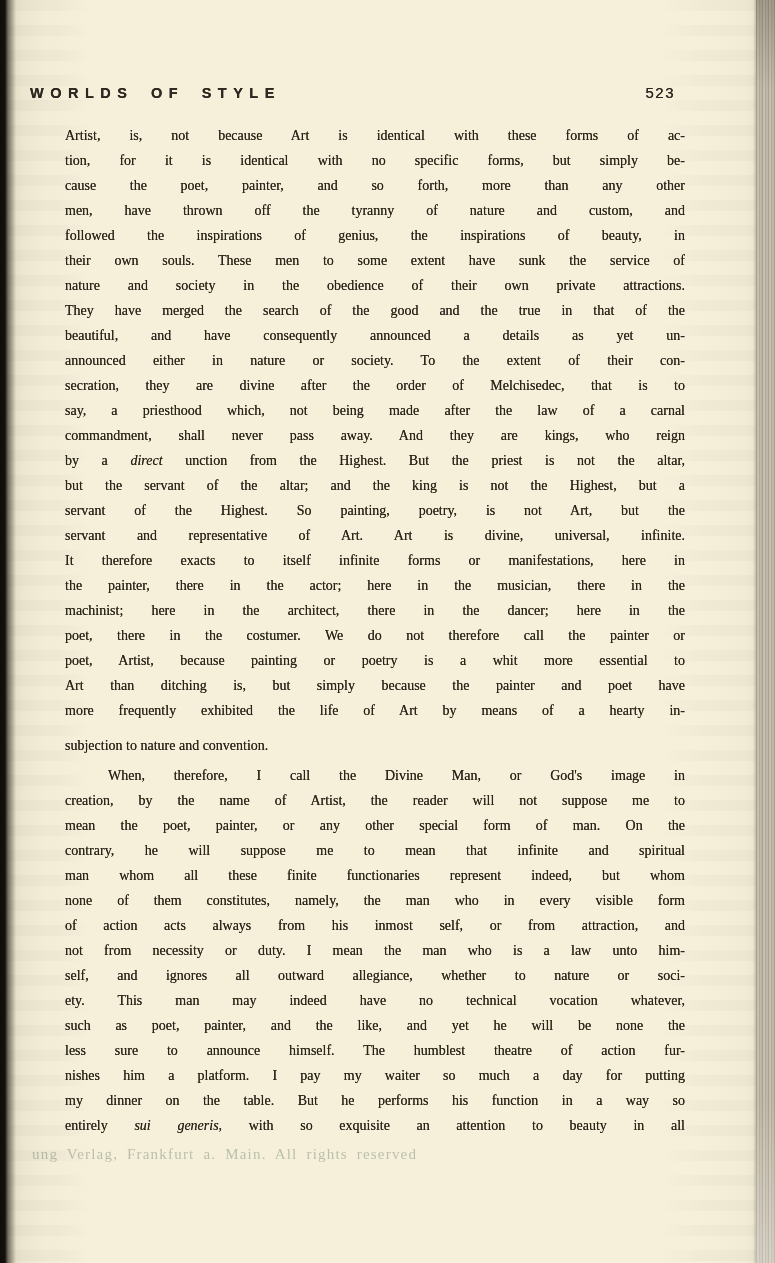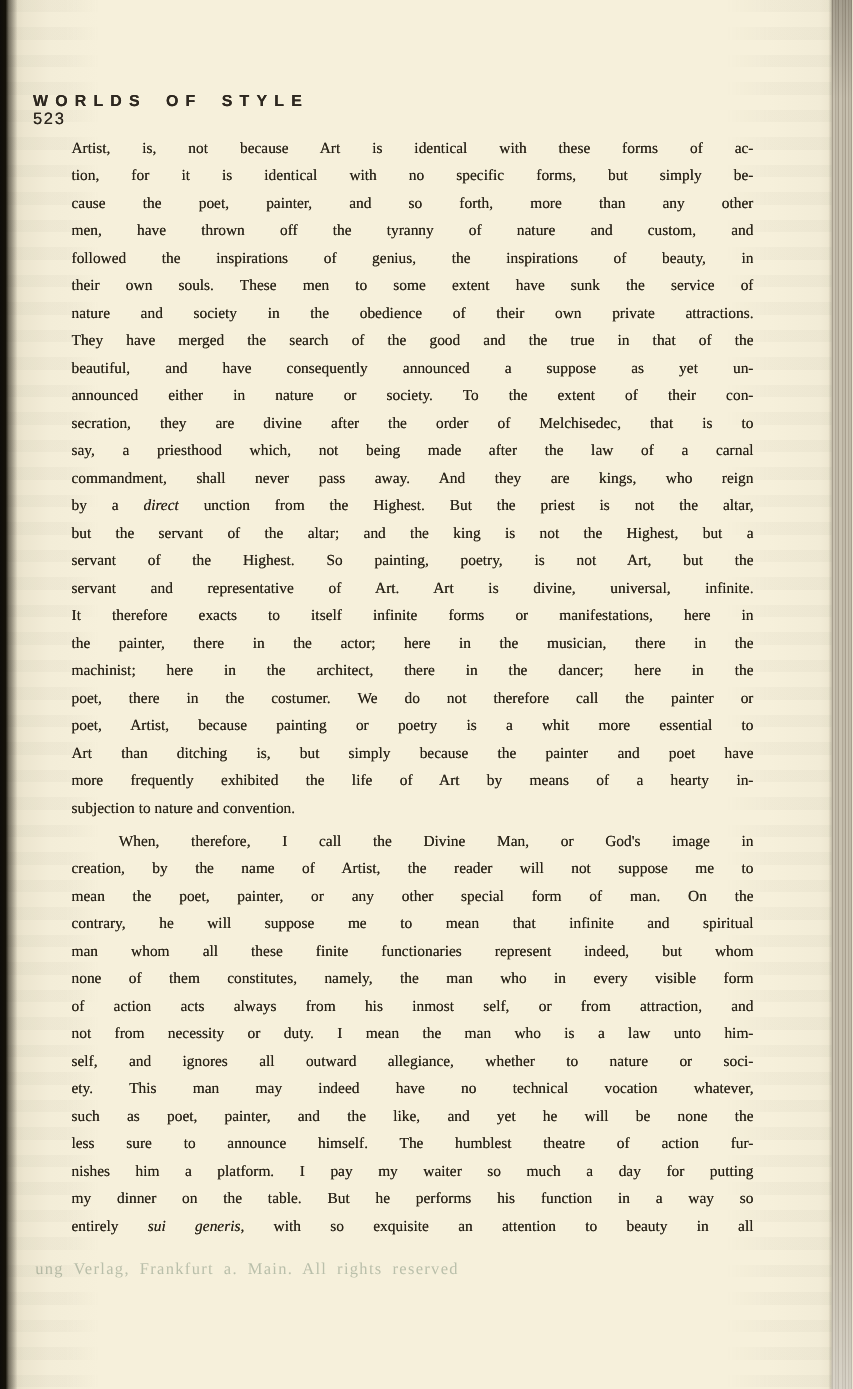--- a/index.html
+++ b/index.html
@@ -39,21 +39,20 @@
   }
   .edge-right::after{
     content:"";position:absolute;left:-3px;top:0;width:3px;height:100%;
     background:linear-gradient(90deg,rgba(0,0,0,0),rgba(90,82,66,0.25));
   }
   .running-head{
     position:absolute;left:30px;top:84px;width:645px;
     display:flex;justify-content:space-between;align-items:baseline;
     font-family:"Liberation Sans", sans-serif;
     color:#2e2820;
-    flex-direction:column;
   }
   .running-title{
     font-weight:bold;font-size:14.5px;letter-spacing:6.5px;word-spacing:7px;
     text-shadow:0 0 0.5px #2e2820;
   }
   .page-number{
     font-weight:normal;font-size:15px;letter-spacing:1.5px;
     text-shadow:0 0 0.5px #2e2820;
   }
   .body-text{
@@ -61,21 +60,21 @@
     font-size:14px;line-height:25px;color:#2a2419;
     text-shadow:0 0 0.45px rgba(42,36,25,0.85);
   }
   .paragraph.spaced{margin-top:5px;}
   .line{
     height:25px;overflow:hidden;
     text-align:justify;text-align-last:justify;
     text-justify:inter-word;
   }
   .line.indent{padding-left:43px;}
-  .line.short{text-align-last:left;}
+  .line.short{text-align-last:left;margin-top:10px;}
   .line i{font-style:italic;}
   .bleed-through{
     position:absolute;left:32px;top:1146px;width:430px;
     font-size:15px;letter-spacing:1.2px;word-spacing:4px;
     color:rgba(96,118,98,0.40);
     filter:blur(0.7px);
     white-space:nowrap;
   }
 </style>
 </head>
@@ -93,21 +92,21 @@
   <div class="body-text">
       <div class="paragraph">
         <div class="line">Artist, is, not because Art is identical with these forms of ac-</div>
         <div class="line">tion, for it is identical with no specific forms, but simply be-</div>
         <div class="line">cause the poet, painter, and so forth, more than any other</div>
         <div class="line">men, have thrown off the tyranny of nature and custom, and</div>
         <div class="line">followed the inspirations of genius, the inspirations of beauty, in</div>
         <div class="line">their own souls. These men to some extent have sunk the service of</div>
         <div class="line">nature and society in the obedience of their own private attractions.</div>
         <div class="line">They have merged the search of the good and the true in that of the</div>
-        <div class="line">beautiful, and have consequently announced a suppose as yet un-</div>
+        <div class="line">beautiful, and have consequently announced a details as yet un-</div>
         <div class="line">announced either in nature or society. To the extent of their con-</div>
         <div class="line">secration, they are divine after the order of Melchisedec, that is to</div>
         <div class="line">say, a priesthood which, not being made after the law of a carnal</div>
         <div class="line">commandment, shall never pass away. And they are kings, who reign</div>
         <div class="line">by a <i>direct</i> unction from the Highest. But the priest is not the altar,</div>
         <div class="line">but the servant of the altar; and the king is not the Highest, but a</div>
         <div class="line">servant of the Highest. So painting, poetry, is not Art, but the</div>
         <div class="line">servant and representative of Art. Art is divine, universal, infinite.</div>
         <div class="line">It therefore exacts to itself infinite forms or manifestations, here in</div>
         <div class="line">the painter, there in the actor; here in the musician, there in the</div>

